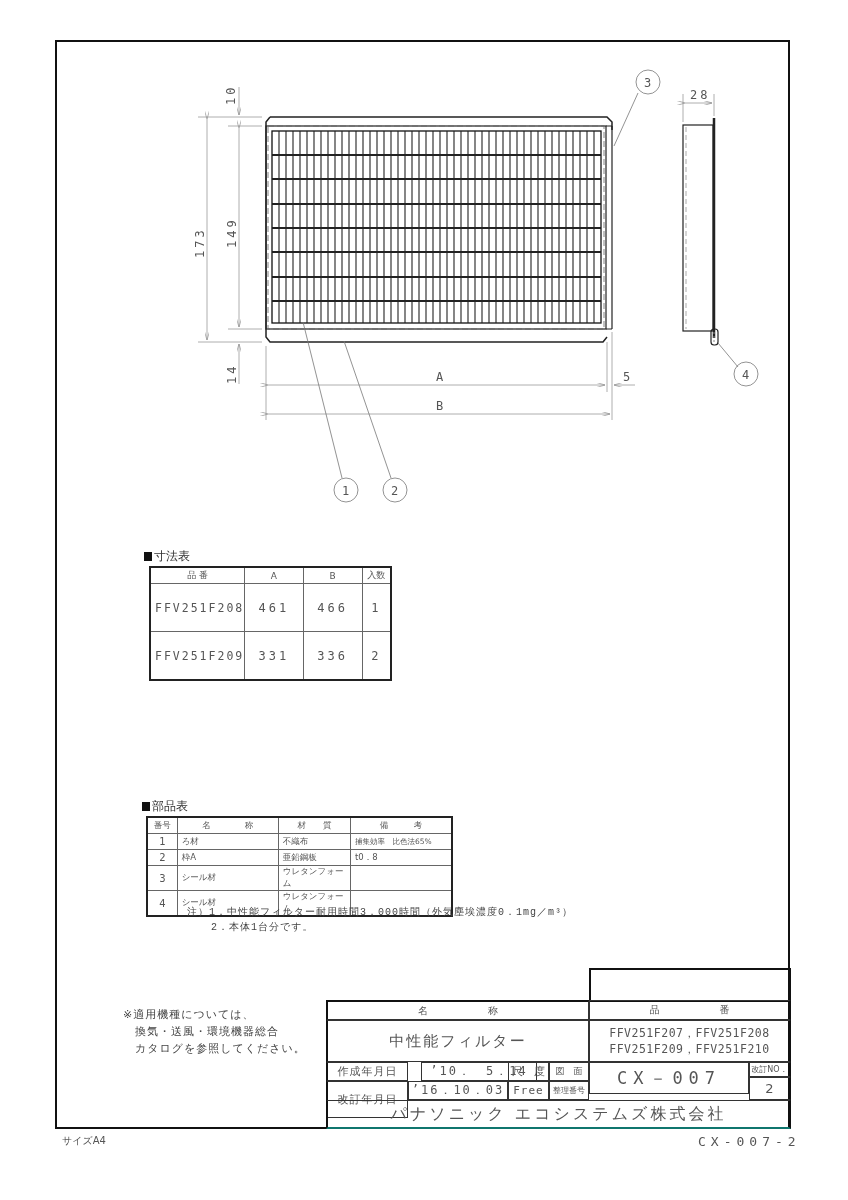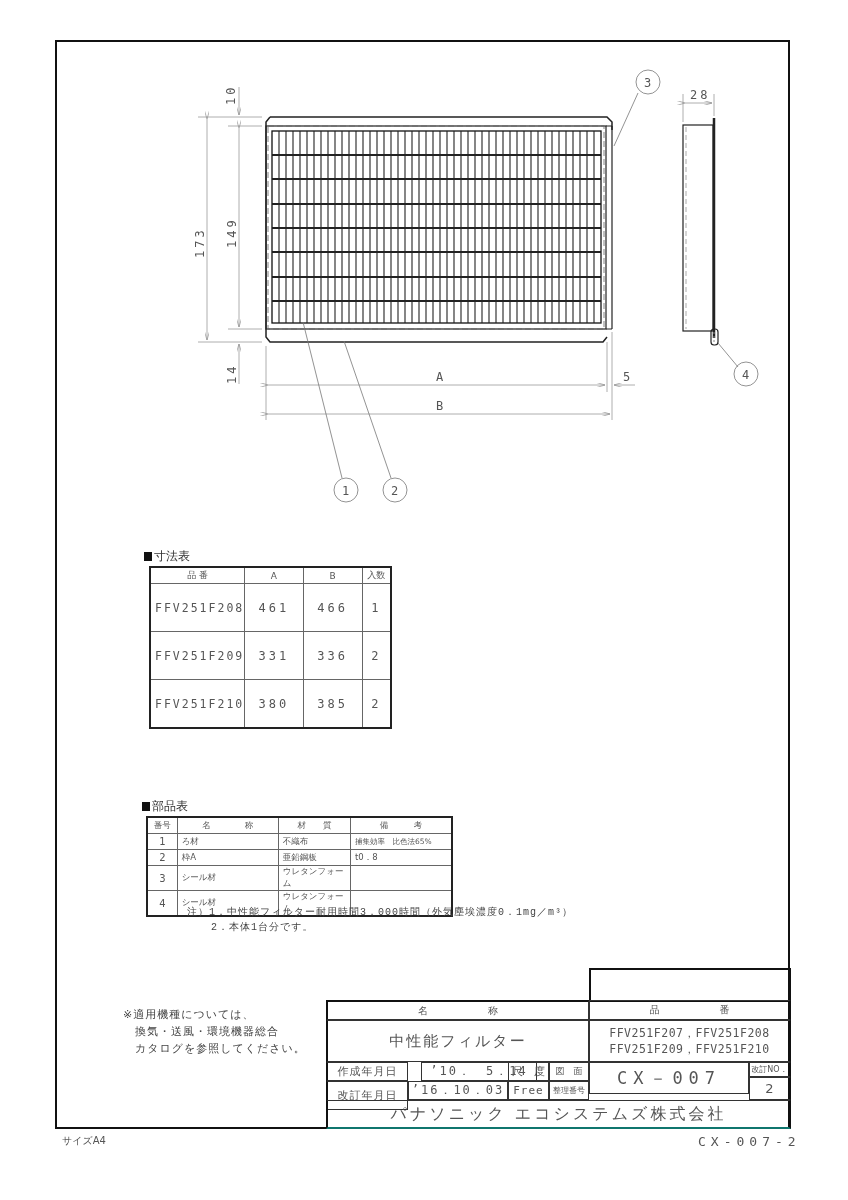--- a/index.html
+++ b/index.html
@@ -177,26 +177,20 @@
     <td>461</td>
     <td>466</td>
     <td>1</td>
   </tr>
   <tr>
     <td class="code">FFV251F209</td>
     <td>331</td>
     <td>336</td>
     <td>2</td>
   </tr>
-  <tr>
-    <td class="code">FFV251F210</td>
-    <td>380</td>
-    <td>385</td>
-    <td>2</td>
-  </tr>
 </tbody>
   </table>
 
 <div class="heading" style="left:142px; top:798px;">
   <span class="sq"></span><span>部品表</span>
 </div>
 <table class="t parts" style="left:146px; top:816px; width:307px;">
   <tbody>
       <tr>
     <th style="width:29px;">番号</th>
@@ -247,21 +241,21 @@
 <div class="tb" style="left:589px; top:1000px; width:202px; height:20px; border-right:2px solid #111; font-size:10px;">品　　　　　　番</div>
 <div class="tb thick-l" style="left:326px; top:1020px; width:263px; height:42px; font-size:15px; letter-spacing:2px;">中性能フィルター</div>
 <div class="tb" style="left:589px; top:1020px; width:202px; height:42px; border-right:2px solid #111; flex-direction:column; font-family:'DejaVu Sans Mono', monospace; font-size:11.5px; line-height:16px; letter-spacing:0.5px;">
   <div>FFV251F207，FFV251F208</div>
   <div>FFV251F209，FFV251F210</div>
 </div>
 <div class="tb thick-l" style="left:326px; top:1062px; width:82px; height:19px; font-size:11px; letter-spacing:1px;">作成年月日</div>
 <div class="tb" style="left:421px; top:1062px; width:116px; height:19px; font-size:12px; letter-spacing:2px; font-family:'DejaVu Sans Mono', monospace;">’10．　5．14</div>
 <div class="tb" style="left:508px; top:1062px; width:41px; height:19px; font-size:11px;">尺　度</div>
 <div class="tb" style="left:549px; top:1062px; width:40px; height:19px; font-size:9px;">図　面</div>
-<div class="tb thick-l" style="left:326px; top:1081px; width:82px; height:29px; font-size:11px; letter-spacing:1px;">改訂年月日</div>
+<div class="tb thick-l" style="left:326px; top:1081px; width:82px; height:37px; font-size:11px; letter-spacing:1px;">改訂年月日</div>
 <div class="tb" style="left:408px; top:1081px; width:100px; height:19px; font-size:12px; letter-spacing:2px; font-family:'DejaVu Sans Mono', monospace;">’16．10．03</div>
 <div class="tb" style="left:508px; top:1081px; width:41px; height:19px; font-size:11px; letter-spacing:1px; font-family:'DejaVu Sans Mono', monospace;">Free</div>
 <div class="tb" style="left:549px; top:1081px; width:40px; height:19px; font-size:8px;">整理番号</div>
 <div class="tb" style="left:589px; top:1062px; width:160px; height:32px; font-size:17px; letter-spacing:6px; font-family:'DejaVu Sans Mono', monospace;">CX－007</div>
 <div class="tb" style="left:749px; top:1062px; width:42px; height:15px; border-right:2px solid #111; font-size:8px;">改訂NO．</div>
 <div class="tb" style="left:749px; top:1077px; width:42px; height:23px; border-right:2px solid #111; font-size:13px;">2</div>
 <div class="tb thick-l" style="left:326px; top:1100px; width:465px; height:29px; border-right:2px solid #111; border-bottom:2px solid #0f766e; font-size:16px; letter-spacing:3px;">パナソニック エコシステムズ株式会社</div>
 
 <div class="footer-l">サイズA4</div>
 <div class="footer-r">CX-007-2</div>

